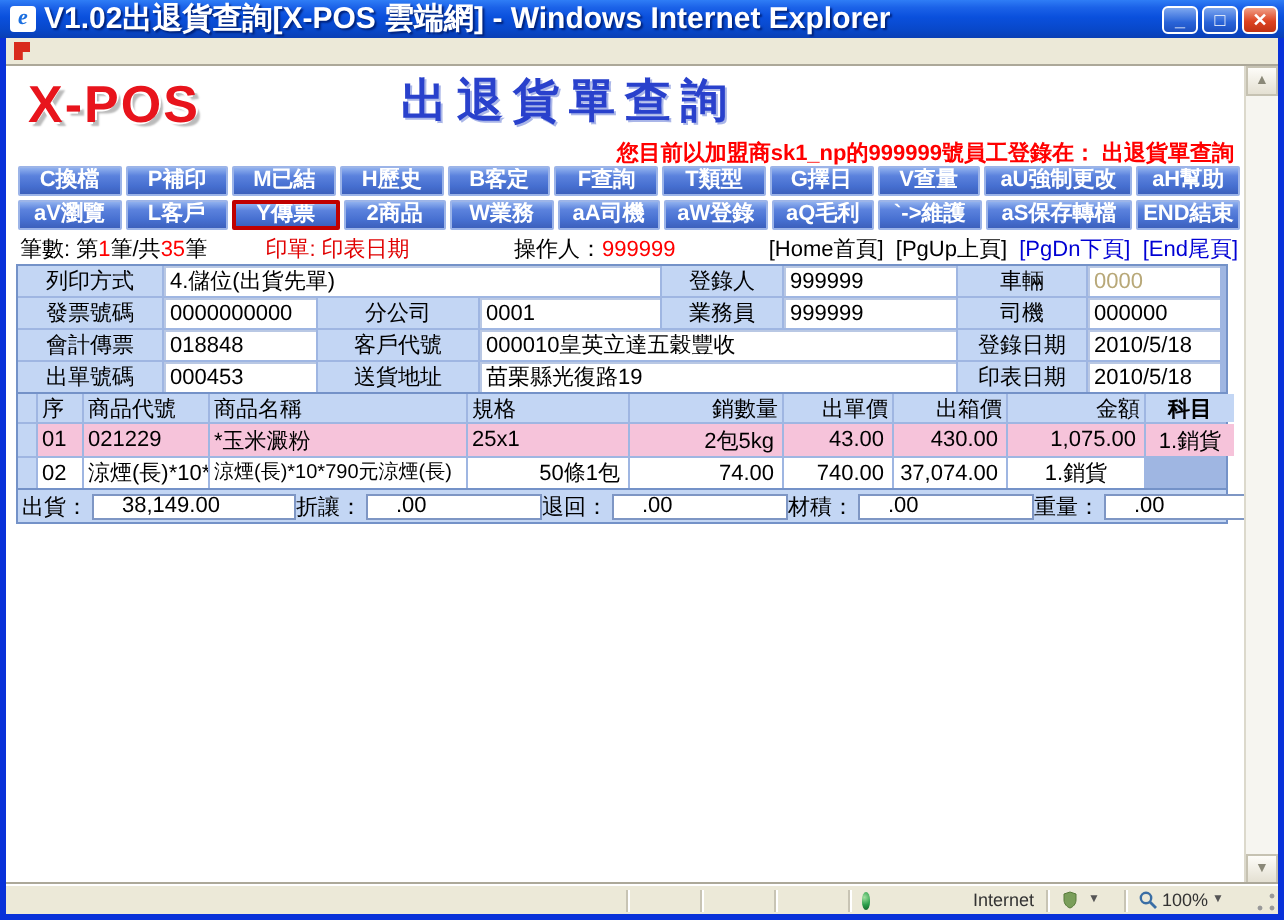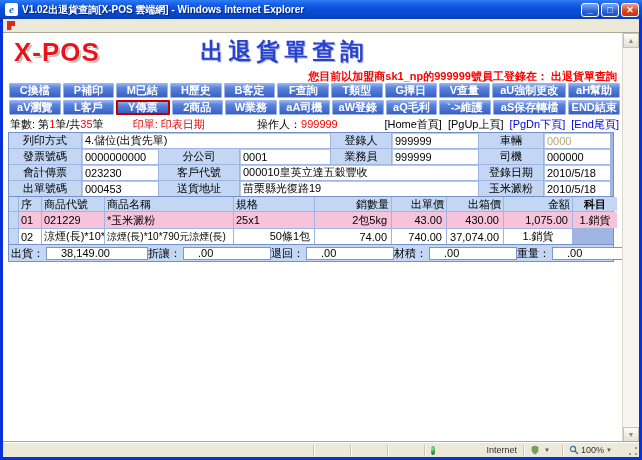--- a/index.html
+++ b/index.html
@@ -9,21 +9,21 @@
   .window { width: 642px; height: 460px; display: flex; flex-direction: column;
             border-left: 3px solid #0831d9; border-right: 3px solid #0831d9; border-bottom: 3px solid #0831d9;
             background: #fff; }
 
   
   .titlebar { height: 19px; flex: 0 0 19px; margin: 0 -3px; padding: 2px 3px 2px 5px;
     background: linear-gradient(180deg,#2f7df6 0%,#1b62e8 20%,#0a50dd 45%,#0847c8 80%,#0a3fb4 100%);
     display: flex; align-items: center; color: #fff; }
   .ie-icon { width: 13px; height: 13px; background: #fff; border-radius: 2px; margin-right: 4px;
     color: #1a6ee0; font: bold 11px/12px "Liberation Serif",serif; font-style: italic; text-align: center; flex: 0 0 13px; }
-  .title-text { font-weight: bold; font-size: 10px; white-space: nowrap; overflow: hidden; flex: 1;
+  .title-text { font-weight: bold; font-size: 15px; white-space: nowrap; overflow: hidden; flex: 1;
     text-shadow: 1px 1px 1px #00227a; }
   .winbtns { display: flex; gap: 2px; }
   .winbtn { width: 18px; height: 14px; border: 1px solid #fff; border-radius: 3px;
     color: #fff; font: bold 9px/12px "Liberation Sans",sans-serif; text-align: center;
     background: linear-gradient(180deg,#7da7f0,#2a64d8 60%,#1c4fc0); }
   .winbtn.close { background: linear-gradient(180deg,#f0a088,#dd4422 55%,#c03214); }
 
   
   .addressbar { height: 14px; flex: 0 0 14px; background: #ece9d8; border-bottom: 1px solid #aca899;
     display: flex; align-items: center; padding: 0 4px; }
@@ -198,31 +198,31 @@
         <div class="fl">發票號碼</div>
         <div class="fv">0000000000</div>
         <div class="fl">分公司</div>
         <div class="fv">0001</div>
         <div class="fl">業務員</div>
         <div class="fv">999999</div>
         <div class="fl">司機</div>
         <div class="fv">000000</div>
 
         <div class="fl">會計傳票</div>
-        <div class="fv">023230</div>
+        <div class="fv">018848</div>
         <div class="fl">客戶代號</div>
         <div class="fv" style="grid-column: 4 / span 3;">000010皇英立達五穀豐收</div>
         <div class="fl">登錄日期</div>
         <div class="fv">2010/5/18</div>
 
         <div class="fl">出單號碼</div>
         <div class="fv">000453</div>
         <div class="fl">送貨地址</div>
         <div class="fv" style="grid-column: 4 / span 3;">苗栗縣光復路19</div>
-        <div class="fl">玉米澱粉</div>
+        <div class="fl">印表日期</div>
         <div class="fv">2010/5/18</div>
       </div>
 
       <div class="itemstable">
 
         <div class="th selcell"></div>
         <div class="th">序</div>
         <div class="th">商品代號</div>
         <div class="th">商品名稱</div>
         <div class="th">規格</div>

